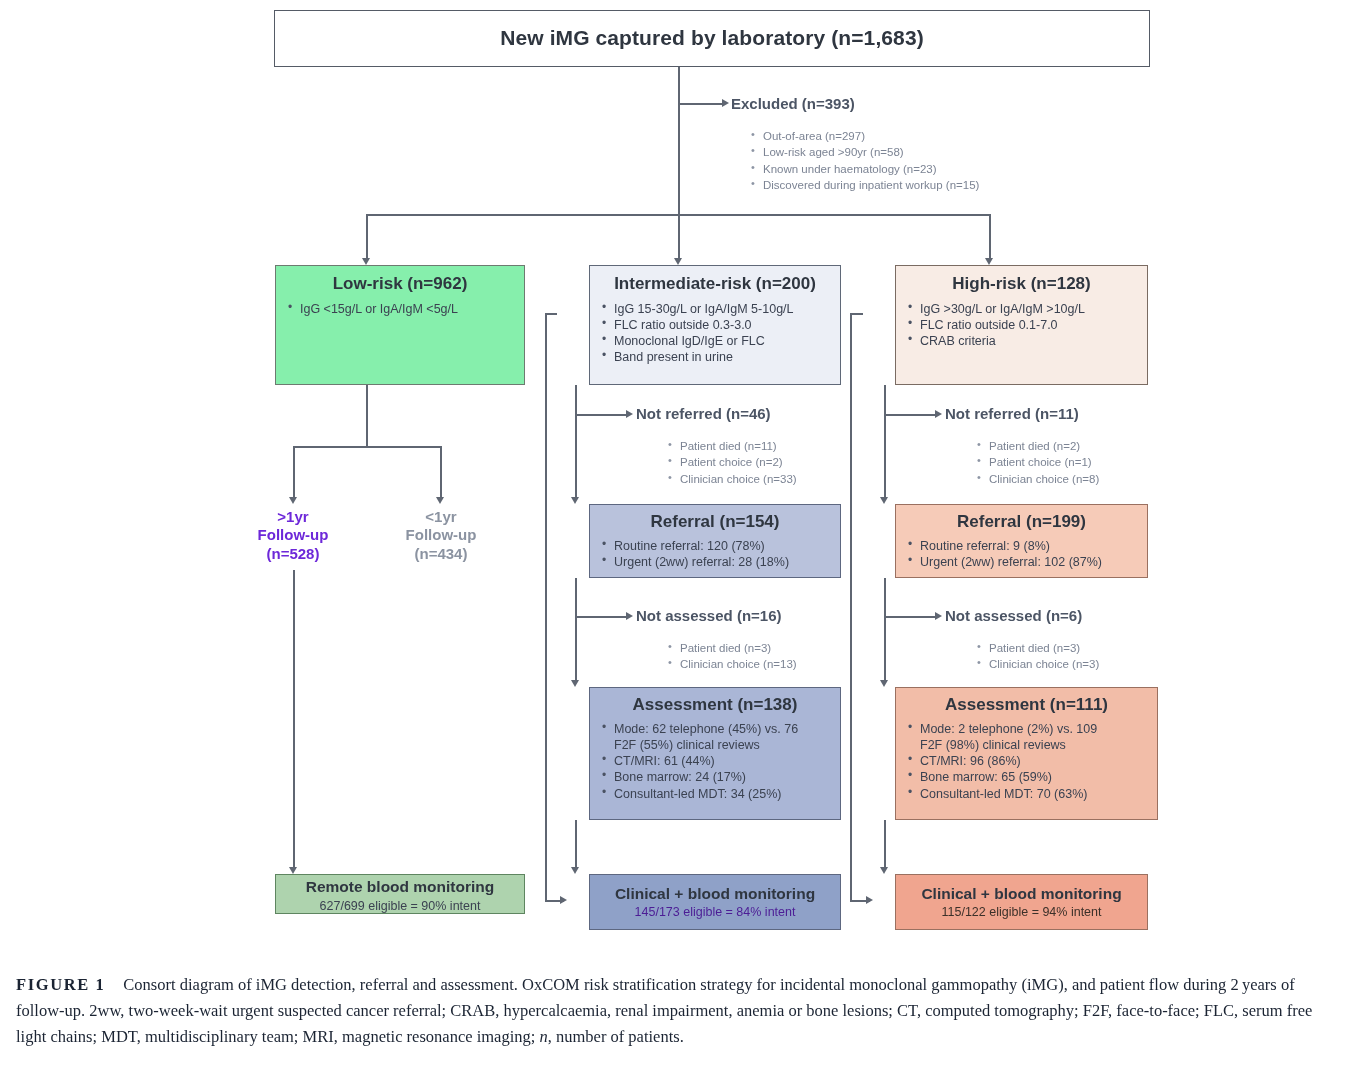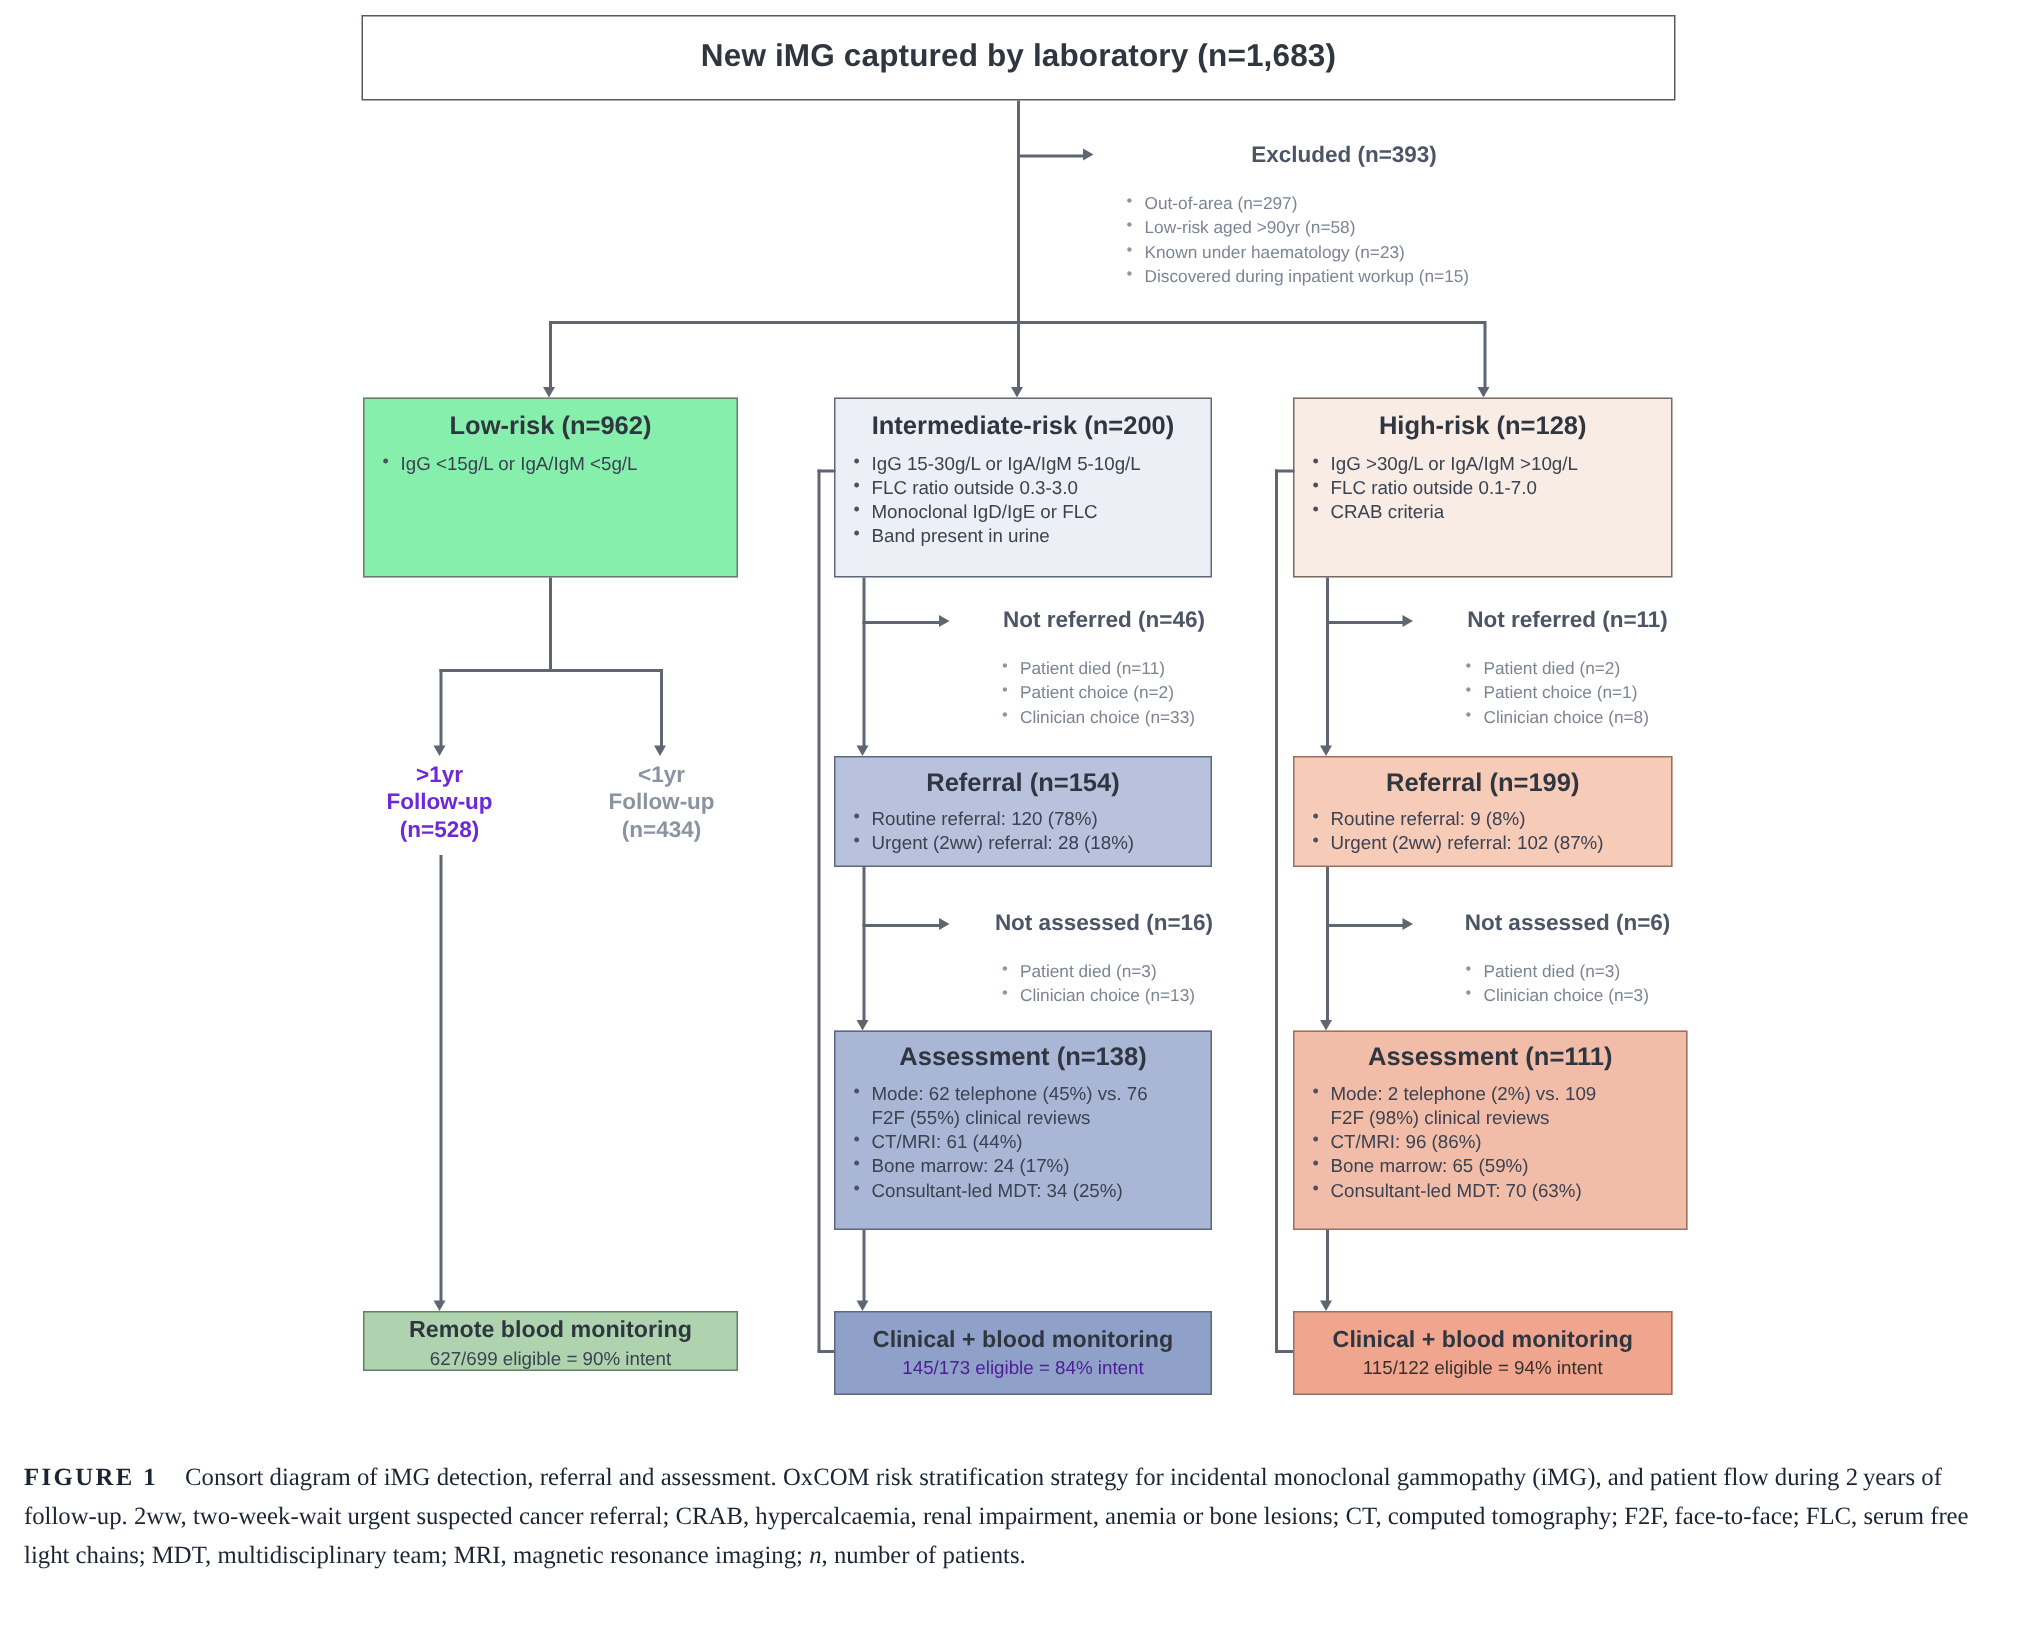--- a/index.html
+++ b/index.html
@@ -1,20 +1,20 @@
 <!DOCTYPE html>
 <html><head>
 <meta charset="utf-8">
 <style>
   html,body{margin:0;padding:0;background:#ffffff;}
   body{width:1354px;height:1088px;font-family:"Liberation Sans",sans-serif;color:#3b4251;}
   #root{position:relative;width:1354px;height:1088px;overflow:hidden;}
 
   
-  .box{position:absolute;box-sizing:border-box;border:1.5px solid #6b7280;}
+  .box{position:absolute;box-sizing:border-box;border:1.5px solid #6b7280;margin-left:33px;}
   .box .bx-title{font-weight:bold;text-align:center;color:#2f3640;line-height:1.15;}
   .box ul{margin:0;padding:0;list-style:none;}
   .box li{position:relative;padding-left:14px;line-height:1.3;color:#3b4251;}
   .box li:before{content:"\2022";position:absolute;left:2px;top:-1px;color:#4a5263;font-size:12px;}
   .box li.cont{padding-left:14px;}
   .box li.cont:before{content:"";}
 
   
   .root-box{background:#ffffff;border:1.5px solid #555b66;}
   .root-box .bx-title{font-size:21px;letter-spacing:.1px;}
@@ -26,21 +26,21 @@
   .fill-interref{background:#b9c2dc;border-color:#5d6780;}
   .fill-interassess{background:#aab6d6;border-color:#5d6780;}
   .fill-interbottom{background:#8fa1c8;border-color:#5d6780;}
   .fill-highref{background:#f6cbb8;border-color:#9a7060;}
   .fill-highassess{background:#f2bda8;border-color:#9a7060;}
   .fill-highbottom{background:#f0a58f;border-color:#9a7060;}
   .fill-lowbottom{background:#aed3ae;border-color:#5e8560;}
 
   
   .note{position:absolute;}
-  .note .n-title{font-weight:bold;font-size:15px;color:#4c5565;margin-bottom:2px;text-align:center;}
+  .note .n-title{font-weight:bold;font-size:15px;color:#4c5565;margin-bottom:2px;}
   .note ul{margin:16px;padding:0;list-style:none;}
   .note li{position:relative;padding-left:16px;font-size:11.5px;line-height:1.42;color:#7c8494;}
   .note li:before{content:"\2022";position:absolute;left:4px;top:-1px;font-size:11px;color:#8d95a4;}
 
   
   .fu{position:absolute;text-align:center;font-weight:bold;font-size:15px;line-height:1.22;}
   .fu.green{color:#6d28d9;}
   .fu.grey{color:#8b93a1;}
 
   

